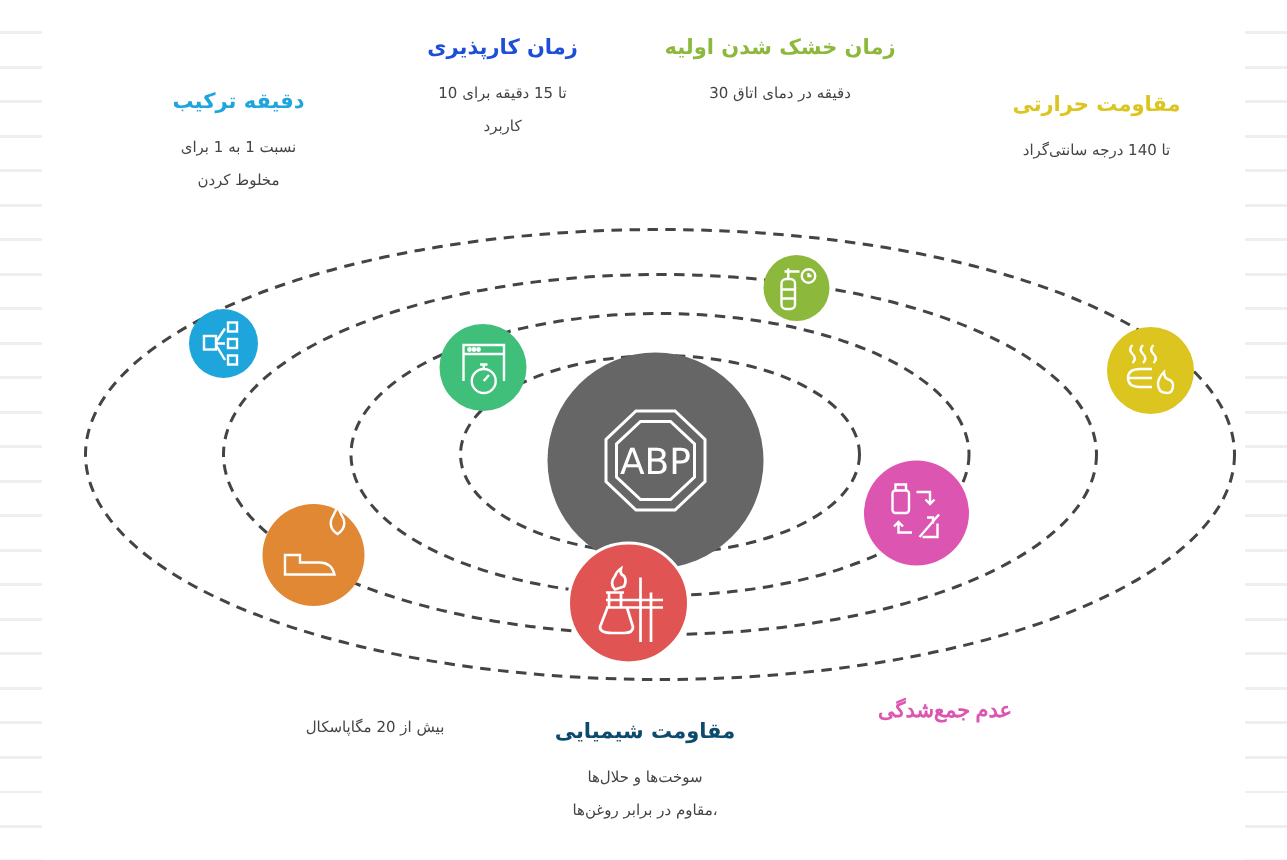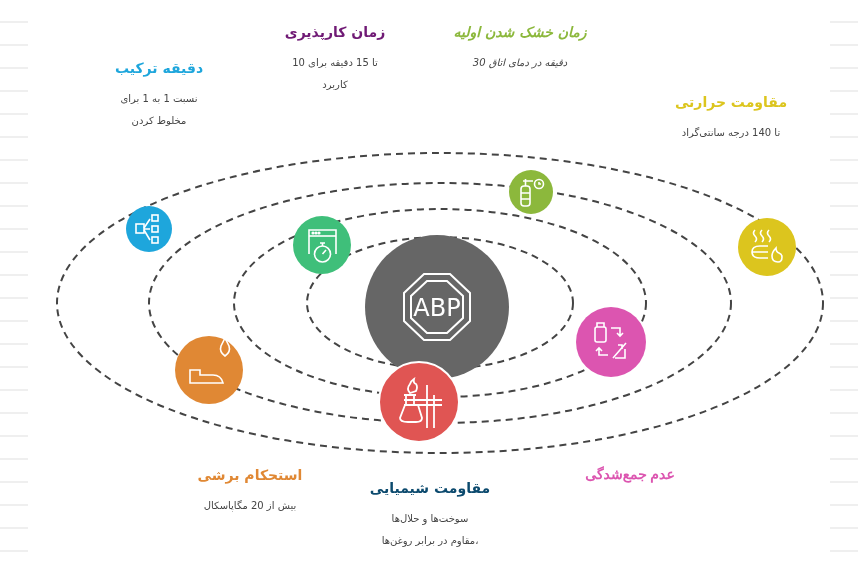--- a/index.html
+++ b/index.html
@@ -122,43 +122,42 @@
 
 <div class="label" style="left:84px; top:58px; width:150px;">
   <div class="title" style="color:#1ea6dc">دقیقه ترکیب</div>
   <div class="desc">
     <div>نسبت 1 به 1 برای</div>
     <div>مخلوط کردن</div>
   </div>
 </div>
 
 <div class="label" style="left:250px; top:22px; width:170px;">
-  <div class="title" style="color:#701a75">زمان کارپذیری</div>
+  <div class="title" style="color:#1d4ed8">زمان کارپذیری</div>
   <div class="desc">
     <div>تا 15 دقیقه برای 10</div>
     <div>کاربرد</div>
   </div>
 </div>
 
-<div class="label" style="left:430px; top:22px; width:180px;font-style:italic;">
+<div class="label" style="left:430px; top:22px; width:180px;">
   <div class="title" style="color:#8cb83c">زمان خشک شدن اولیه</div>
   <div class="desc">
     <div>دقیقه در دمای اتاق 30</div>
   </div>
 </div>
 
-<div class="label" style="left:636px; top:60px; width:190px;margin-top:32px;">
+<div class="label" style="left:636px; top:60px; width:190px;">
   <div class="title" style="color:#dcc51e">مقاومت حرارتی</div>
   <div class="desc">
     <div>تا 140 درجه سانتی‌گراد</div>
   </div>
 </div>
 
 <div class="label" style="left:160px; top:465px; width:180px;">
-  <div class="title" style="color:#e08834">استحکام برشی</div>
   <div class="desc">
     <div>بیش از 20 مگاپاسکال</div>
   </div>
 </div>
 
 <div class="label" style="left:340px; top:478px; width:180px;">
   <div class="title" style="color:#0c4a6e">مقاومت شیمیایی</div>
   <div class="desc">
     <div>سوخت‌ها و حلال‌ها</div>
     <div>،مقاوم در برابر روغن‌ها</div>

